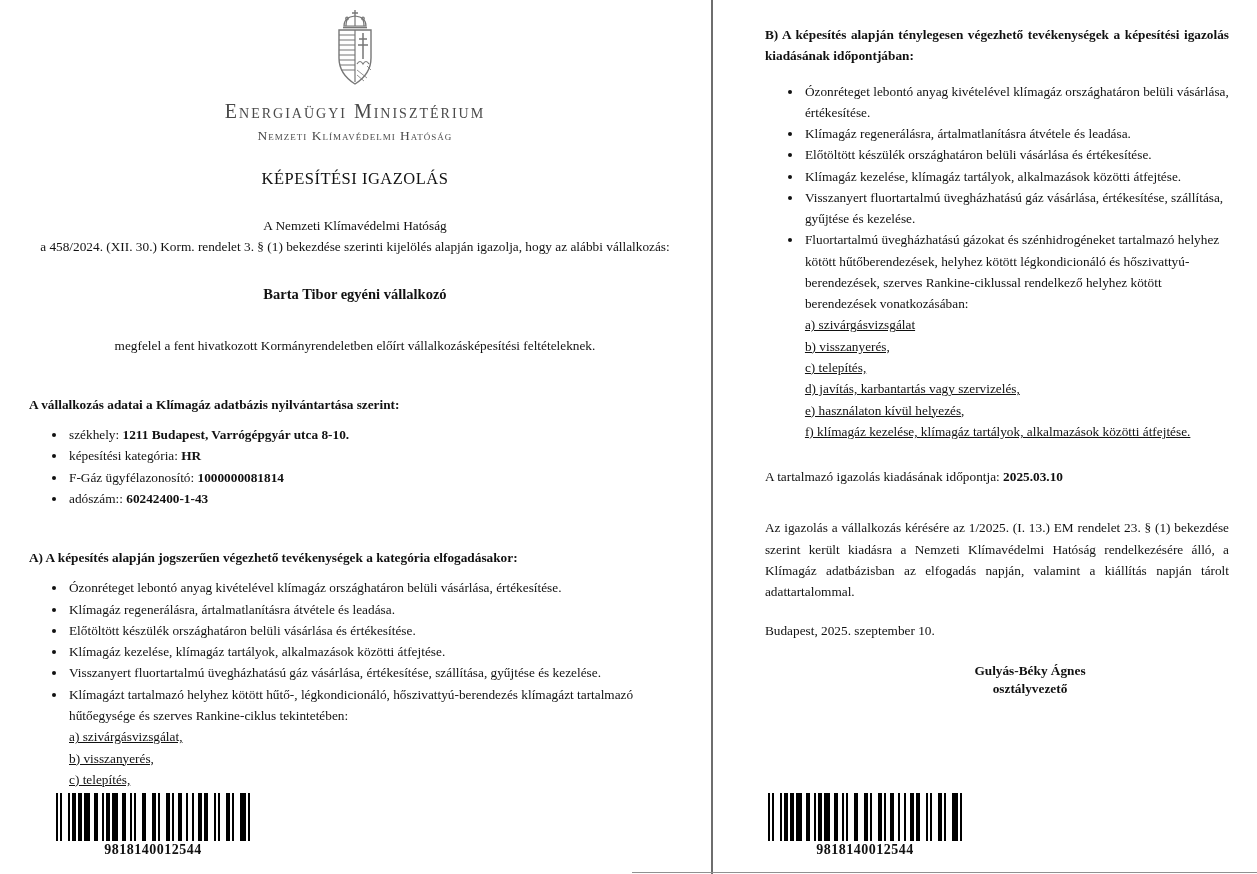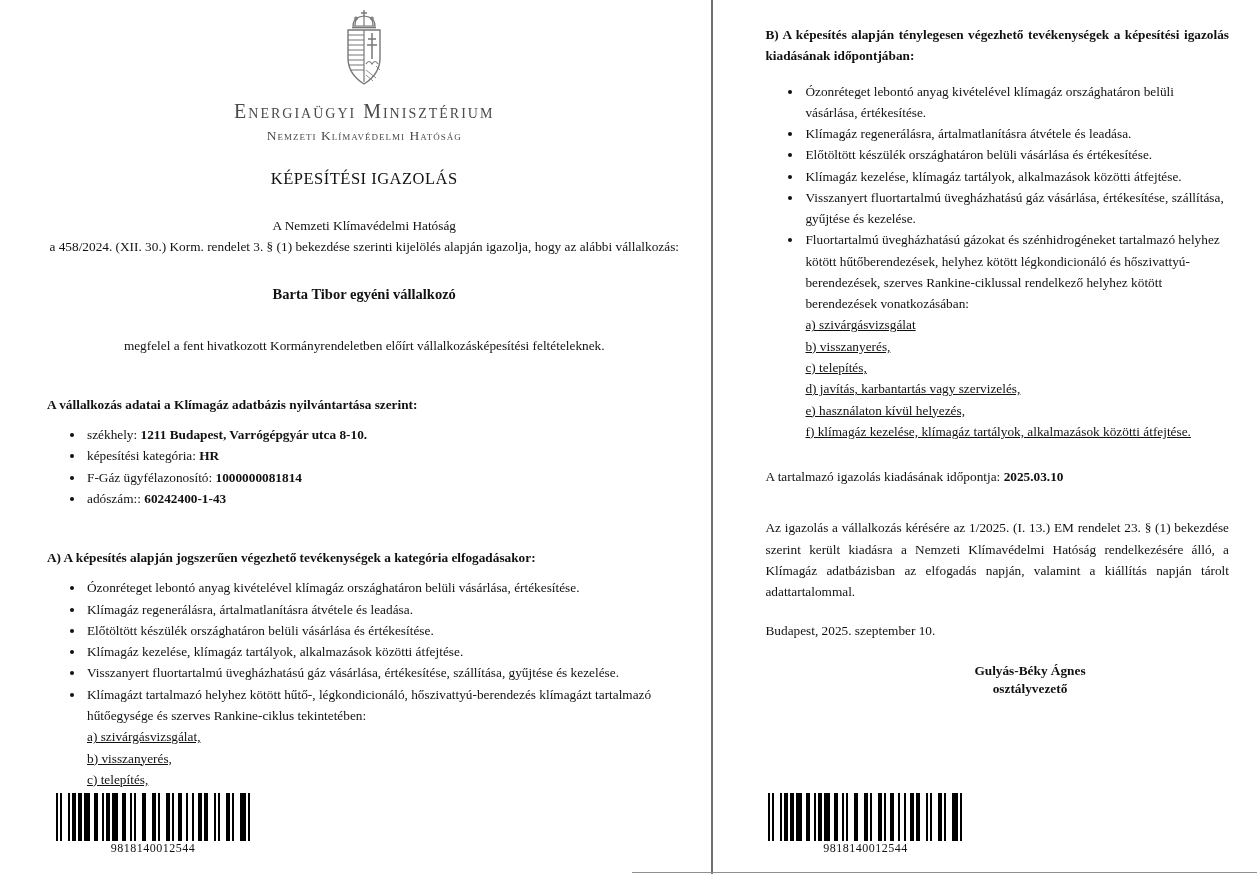--- a/index.html
+++ b/index.html
@@ -3,21 +3,21 @@
 <meta charset="utf-8">
 <style>
   html,body{margin:0;padding:0;background:#ffffff;}
   body{
     width:1257px;height:874px;overflow:hidden;position:relative;
     font-family:"Liberation Serif","DejaVu Serif",serif;
     font-size:13.3px;color:#111;line-height:1.6;
   }
   .pages{display:flex;height:100%;}
   .page{box-sizing:border-box;position:relative;height:100%;}
-  .page-left{width:762px;border-right:2px solid #6e6e6e;padding:4px 30px 0 47px;}
+  .page-left{width:762px;border-right:2px solid #6e6e6e;padding:4px 30px 0 29px;}
   .page-right{width:579px;padding:24px 28px 4px 52px;}
   .bottom-line{position:absolute;left:632px;bottom:1px;width:625px;height:1px;background:#909090;}
 
   .header{text-align:center;}
   .coat{display:inline-block;margin-top:4px;}
   .ministry{font-variant:small-caps;font-size:20px;letter-spacing:2px;color:#4a4a4a;line-height:1.15;margin-top:4px;}
   .authority{font-variant:small-caps;font-size:13.5px;letter-spacing:1px;color:#4a4a4a;line-height:1.2;margin-top:5px;}
 
   .reg-row{display:flex;margin-top:14px;}
   .reg-label{width:138px;}
@@ -36,21 +36,21 @@
   .date-line{margin-top:24px;}
   .legal{text-align:justify;margin-top:30px;}
   .place-date{margin-top:18px;}
   .signature{width:260px;margin:20px 69px 0 auto;text-align:center;font-weight:bold;line-height:1.35;}
 
   .barcode-block{position:absolute;top:793px;width:200px;text-align:center;}
   .bc-left{left:53px;}
   .bc-right{left:52px;}
   .bars{height:48px;font-size:0;white-space:nowrap;background:#fff;}
   .bars span{display:inline-block;width:2px;height:100%;}
-  .bc-num{font-size:12px;line-height:1.1;margin-top:1px;letter-spacing:.5px;}
+  .bc-num{font-size:14px;line-height:1.1;margin-top:1px;letter-spacing:.5px;font-weight:bold;}
 </style>
 </head>
 <body>
 
 <div class="pages">
 
   <div class="page page-left">
 
     <div class="header">
       <span class="coat">

